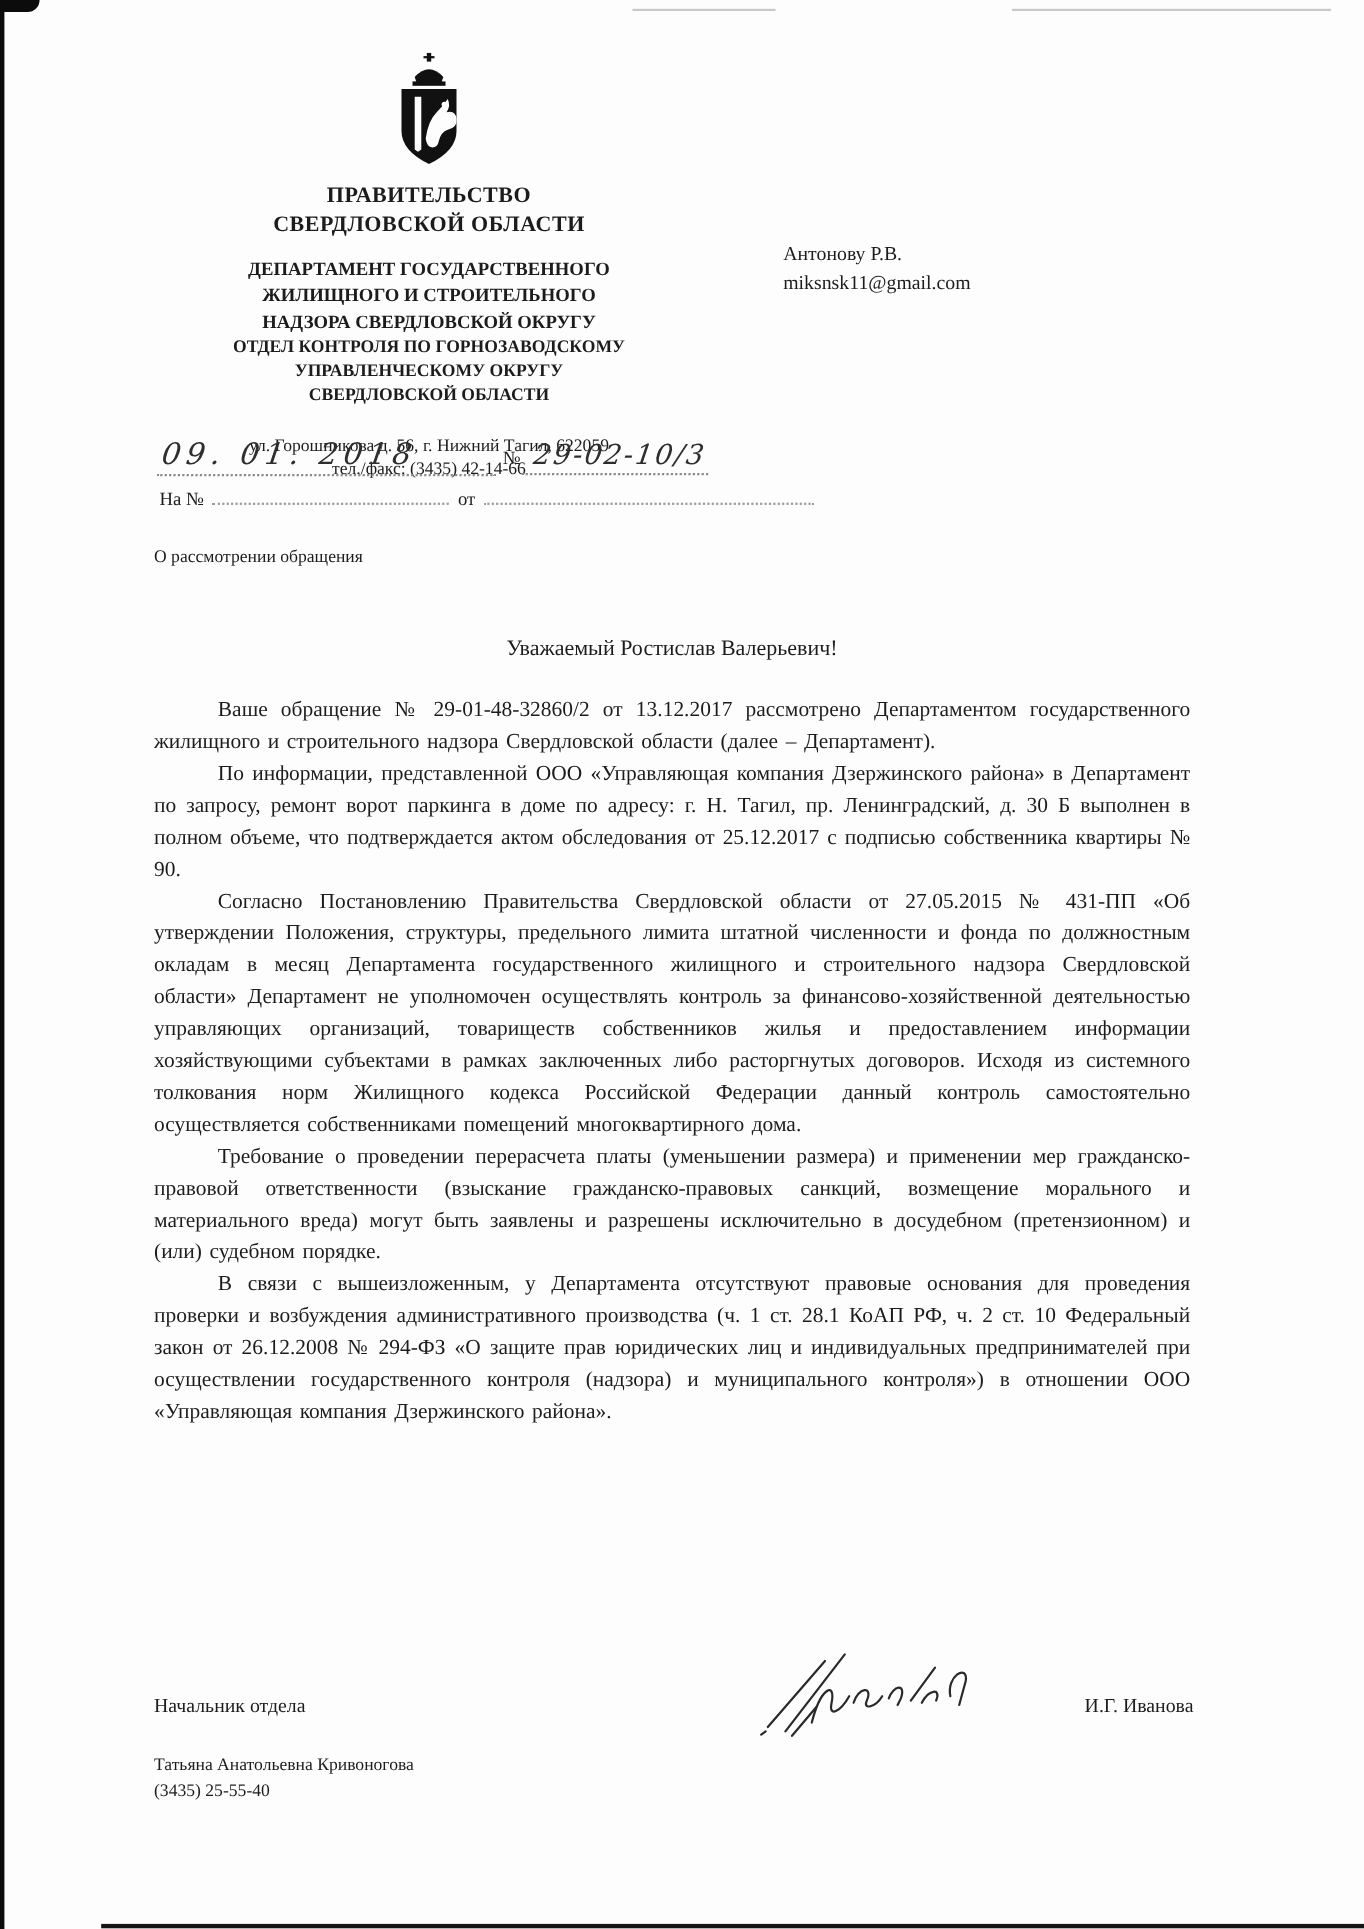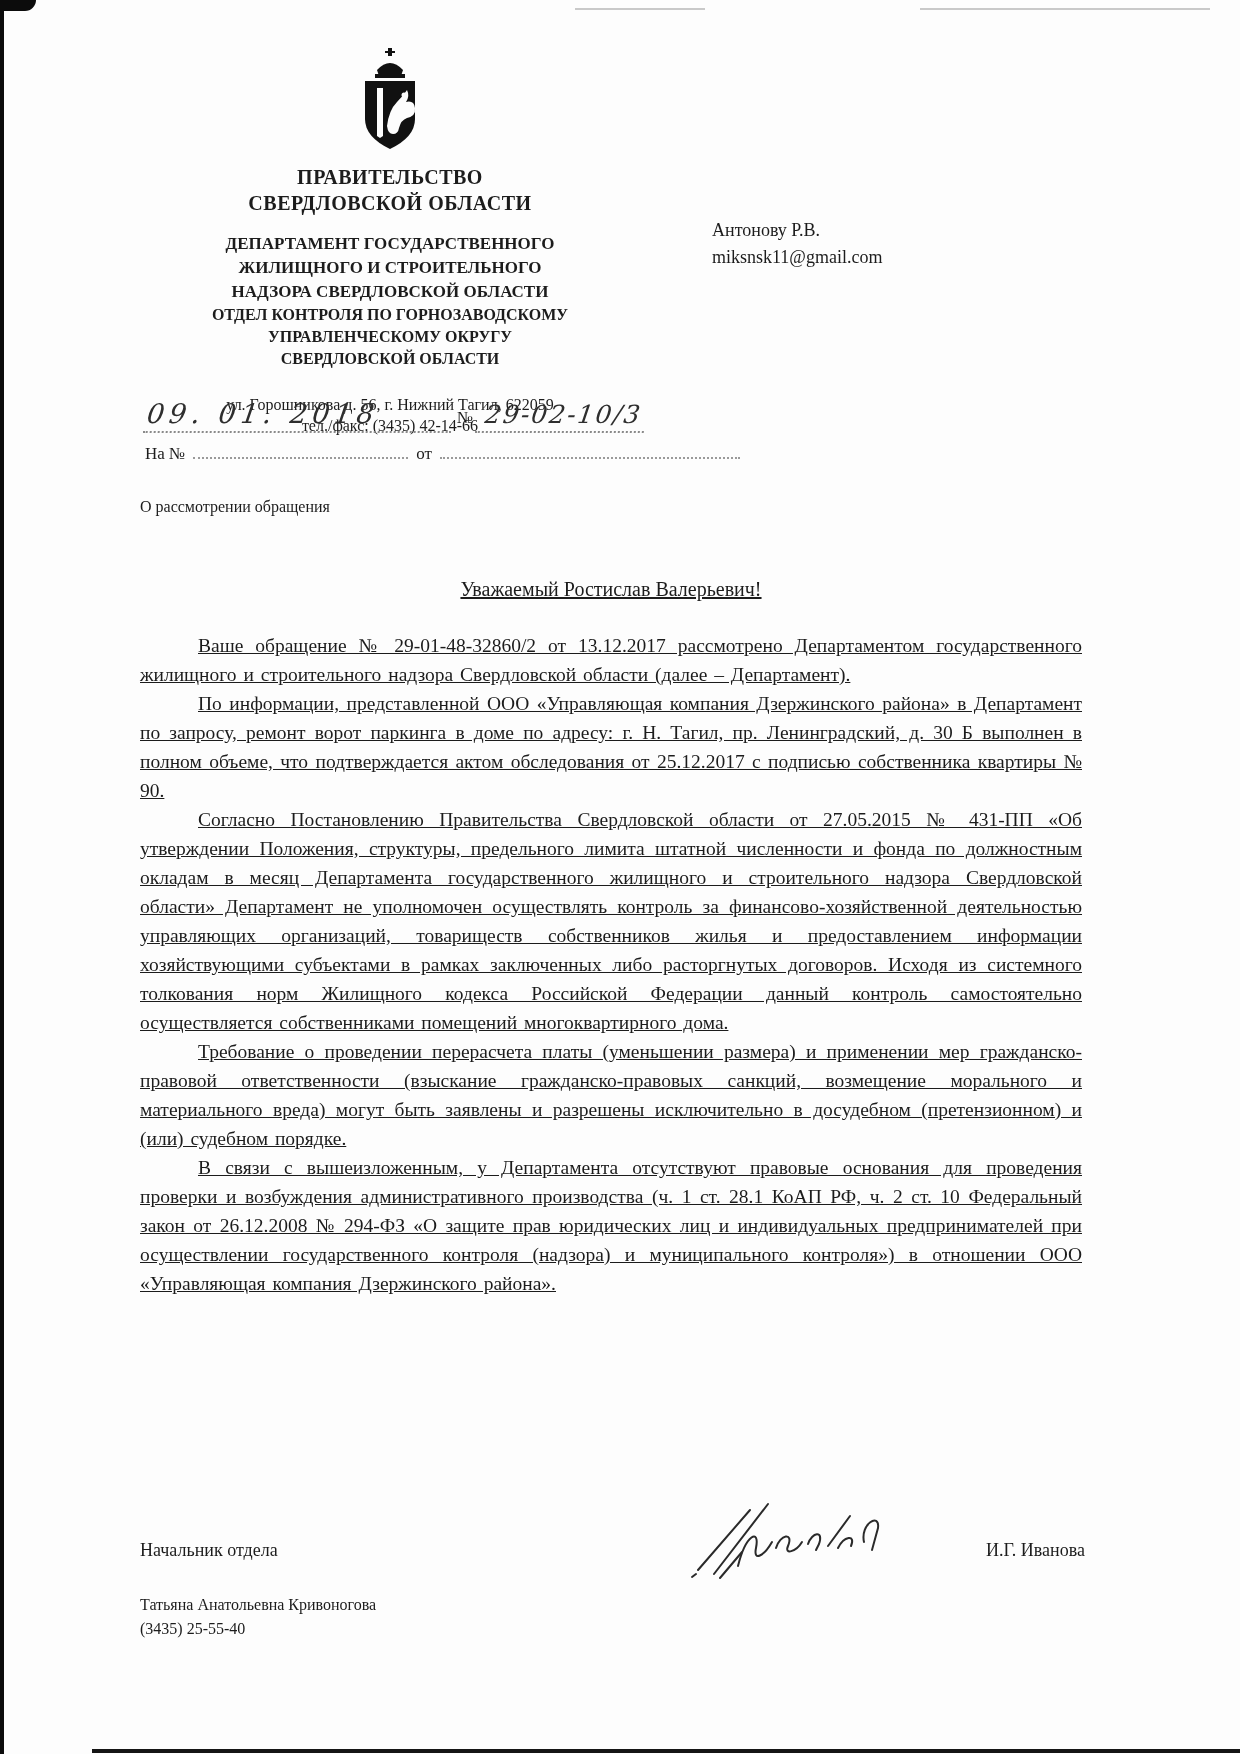--- a/index.html
+++ b/index.html
@@ -37,21 +37,21 @@
   .hand-num { display:inline-block; transform:skewX(-8deg); border-bottom:2px dotted #8a8a8a; padding:0 4px 2px 8px; min-width:150px; font-size:25px; letter-spacing:2px; }
   .reply-row { position:absolute; left:145px; top:443px; font-size:17px; white-space:nowrap; }
   .blank { display:inline-block; border-bottom:2px dotted #9a9a9a; height:14px; vertical-align:baseline; }
   .blank-1 { width:215px; margin:0 8px; }
   .blank-2 { width:300px; margin-left:8px; }
 
   .addressee { position:absolute; left:712px; top:185px; font-size:18px; line-height:27px;margin-top:32px; }
 
   .subject { position:absolute; left:140px; top:498px; font-size:16px; }
 
-  .body-block { position:absolute; left:140px; top:578px; width:942px;text-decoration:underline; }
+  .body-block { position:absolute; left:140px; top:578px; width:942px; }
   .salutation { text-align:center; font-size:20px; margin:0 0 30px 0; }
   .body-block p {
     margin:0; font-size:19.5px; line-height:29px;
     text-align:justify; text-indent:58px;
     word-spacing:2px;
   }
 
   .sig-row { position:absolute; left:140px; top:1482px; width:945px; height:110px; }
   .sig-position { position:absolute; left:0; top:58px; font-size:18px; }
   .sig-scrawl { position:absolute; left:540px; top:0; }
@@ -84,21 +84,21 @@
       <path d="M30,78 q2,-16 10,-24 q6,-6 10,-12 q3,6 -1,12 q8,-2 9,6 q1,8 -8,10 q-6,2 -8,10 q-1,6 -6,6 q-5,0 -6,-8 z" fill="#fdfdfd"></path>
       <circle cx="47" cy="47" r="2.5" fill="#fdfdfd"></circle>
     </svg>
     <div class="gov">
       <div>ПРАВИТЕЛЬСТВО</div>
       <div>СВЕРДЛОВСКОЙ ОБЛАСТИ</div>
     </div>
     <div class="dept">
       <div>ДЕПАРТАМЕНТ ГОСУДАРСТВЕННОГО</div>
       <div>ЖИЛИЩНОГО И СТРОИТЕЛЬНОГО</div>
-      <div>НАДЗОРА СВЕРДЛОВСКОЙ ОБЛАСТИ</div>
+      <div>НАДЗОРА СВЕРДЛОВСКОЙ ОКРУГУ</div>
     </div>
     <div class="division">
       <div>ОТДЕЛ КОНТРОЛЯ ПО ГОРНОЗАВОДСКОМУ</div>
       <div>УПРАВЛЕНЧЕСКОМУ ОКРУГУ</div>
       <div>СВЕРДЛОВСКОЙ ОБЛАСТИ</div>
     </div>
     <div class="addr">
       <div>ул. Горошникова д. 56, г. Нижний Тагил, 622059</div>
       <div>тел./факс: (3435) 42-14-66</div>
     </div>

